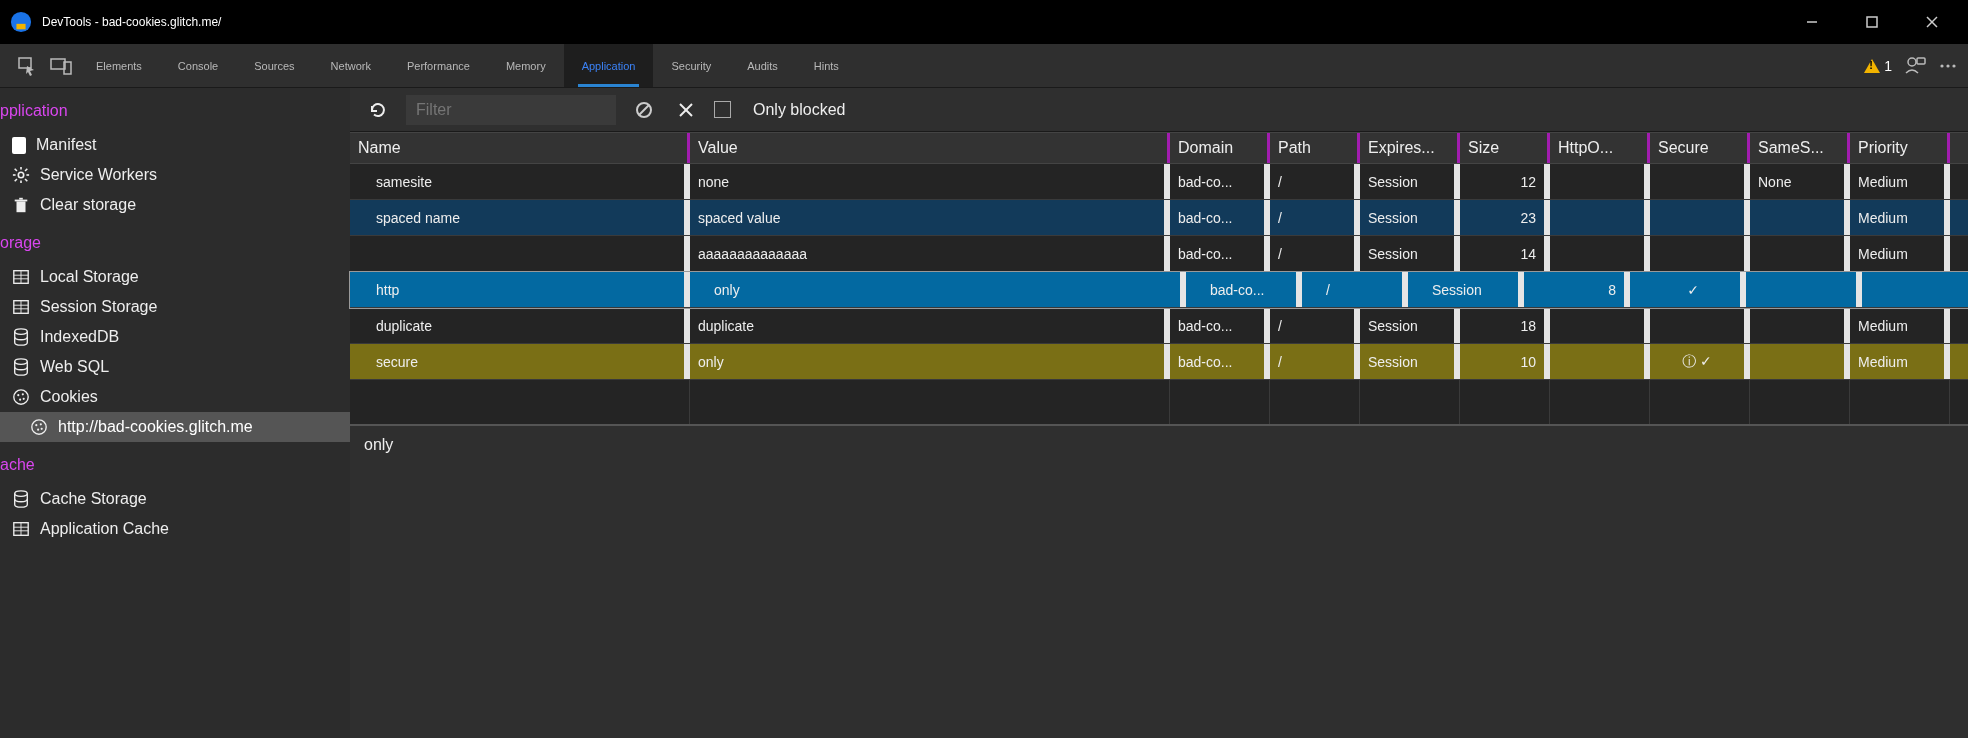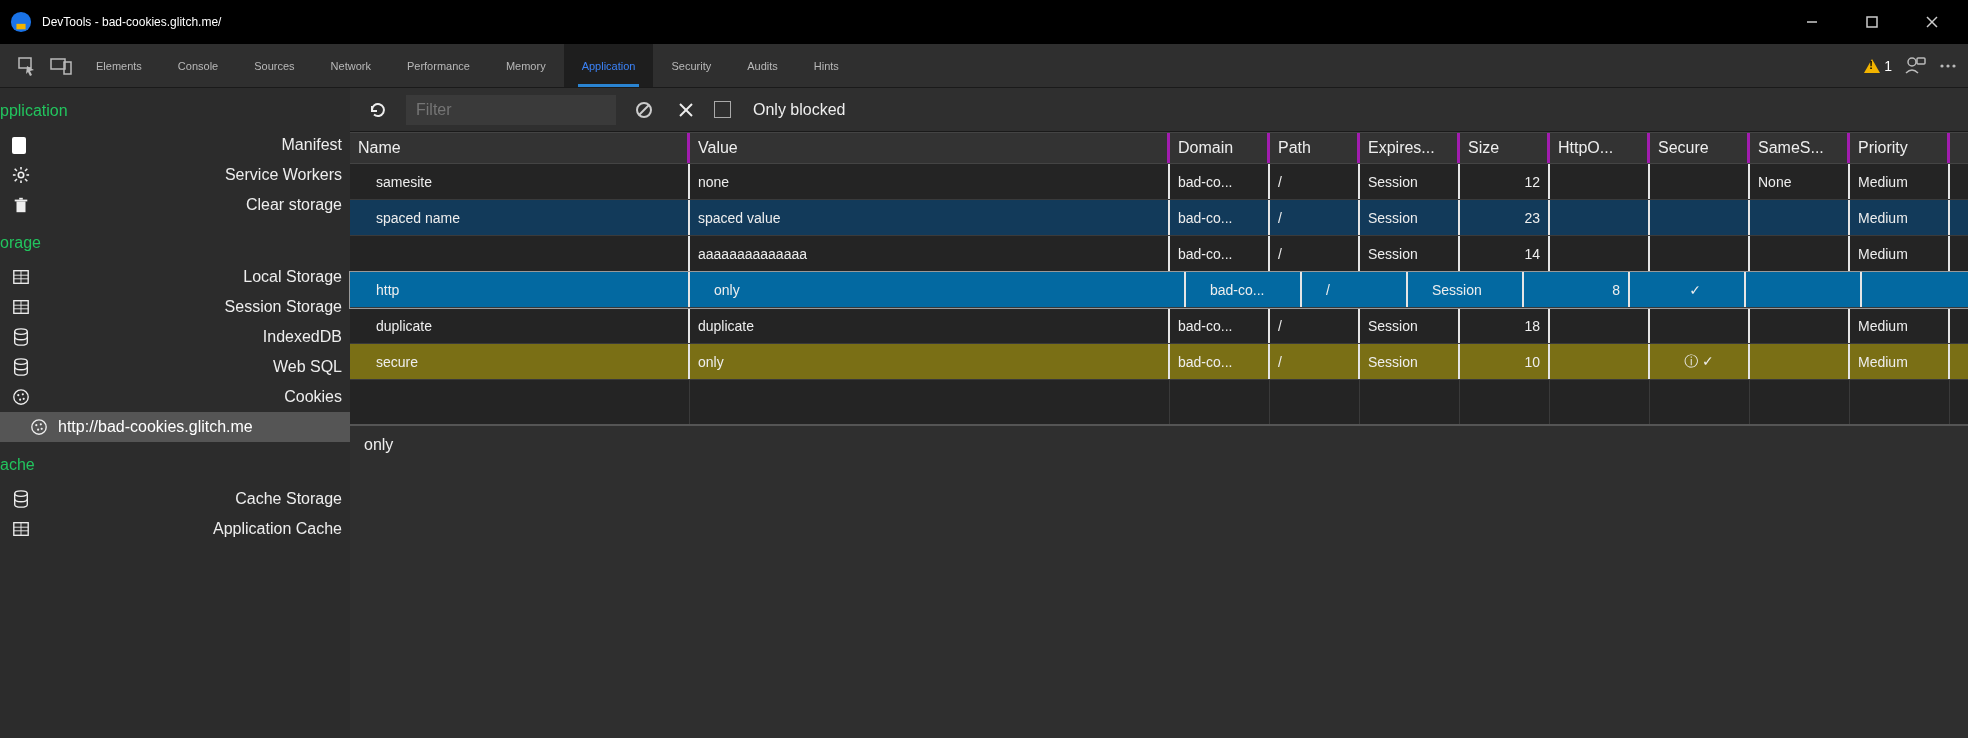--- a/index.html
+++ b/index.html
@@ -51,22 +51,22 @@
     position: absolute; left: 14px; right: 14px; bottom: 0;
     height: 3px; background: #2a84d2;
   }
   .tabs-right { margin-left: auto; display: flex; align-items: center; padding-right: 10px; gap: 12px; }
   .warn { display: flex; align-items: center; gap: 4px; color: #fff; }
   .tri { width:0;height:0;border-left:8px solid transparent;border-right:8px solid transparent;border-bottom:14px solid #f2b400; position:relative;}
   .tri::after { content:"!"; color:#000; position:absolute; left:-3px; top:0px; font-size:11px; font-weight:bold;}
   
   .main { flex:1; display:flex; min-height:0;}
   .sidebar { width: 350px; background:#2c2c2c; overflow:hidden; color:#ddd; font-size:16px; display:flex; flex-direction:column;}
-  .side-group-title { padding: 14px 10px 10px 0px; color:#22c55e; }
-  .side-item { display:flex; align-items:center; gap:10px; padding:6px 8px 6px 12px; color:#eee;justify-content:space-between;}
+  .side-group-title { padding: 14px 10px 10px 0px; color:#d946ef; }
+  .side-item { display:flex; align-items:center; gap:10px; padding:6px 8px 6px 12px; color:#eee;}
   .side-cookie-sel { background:#555; color:#fff; display:flex; align-items:flex-start; gap:10px; padding:6px 8px 6px 30px;}
   .gear { width:18px;height:18px; }
   .db {width:18px;height:18px;}
   .cookie {width:18px;height:18px;}
   .grid-icon{width:18px;height:18px;}
   .trash{width:18px;height:18px;}
   .page{width:14px;height:17px;background:#fff;border-radius:2px;}
   
   .right { flex:1; display:flex; flex-direction:column; min-width:0;}
   .toolbar { height:44px; background:#2f2f2f; display:flex; align-items:center; gap:14px; padding:0 14px; border-bottom:1px solid #1a1a1a;}
@@ -74,21 +74,21 @@
   .filter-input { background:#3a3a3a; border:none; color:#ccc; height:30px; width:210px; padding:0 10px; font-size:16px;}
   .chk { width:17px; height:17px; border:1.5px solid #aaa; display:inline-block;}
   .chk-wrap { display:flex; align-items:center; gap:22px; color:#eee; font-size:16px;}
   
   .table-wrap { display:flex; flex-direction:column; flex:1; min-height:0;}
   .thead, .trow { display:grid; grid-template-columns: 340px 480px 100px 90px 100px 90px 100px 100px 100px 100px; align-items:stretch;}
   .thead { background:#333; border-top:1px solid #444; border-bottom:1px solid #444;}
   .th { padding:6px 8px; color:#eee; font-size:16px; border-right:3px solid #a21caf; white-space:nowrap; overflow:hidden; text-overflow:ellipsis;}
   .tbody { background:#242424;}
   .trow { border-bottom:1px solid #3a3a3a; height:36px;}
-  .td { padding:4px 8px; border-right:2px solid #e5e5e5; color:#eee; display:flex; align-items:center; white-space:nowrap; overflow:hidden; text-overflow:ellipsis;}
+  .td { padding:4px 8px; border-right:6px solid #e5e5e5; color:#eee; display:flex; align-items:center; white-space:nowrap; overflow:hidden; text-overflow:ellipsis;}
   .td.num { justify-content:flex-end; }
   .td.center { justify-content:center; }
   .trow.blue { background:#123a5a;}
   .trow.gray { background:#0369a1; outline:1px solid #999;gap:16px;}
   .trow.olive { background:#7a6f15;}
   .trow .pad { padding-left: 26px;}
   .fill-rows { height: 72px; background:#242424; display:grid; grid-template-columns: 340px 480px 100px 90px 100px 90px 100px 100px 100px 100px;}
   .fill-rows div { border-right:1px solid #3a3a3a;}
   
   .detail { flex:1; border-top:2px solid #555; padding:10px 14px; color:#eee; font-size:16px; background:#2f2f2f;}

